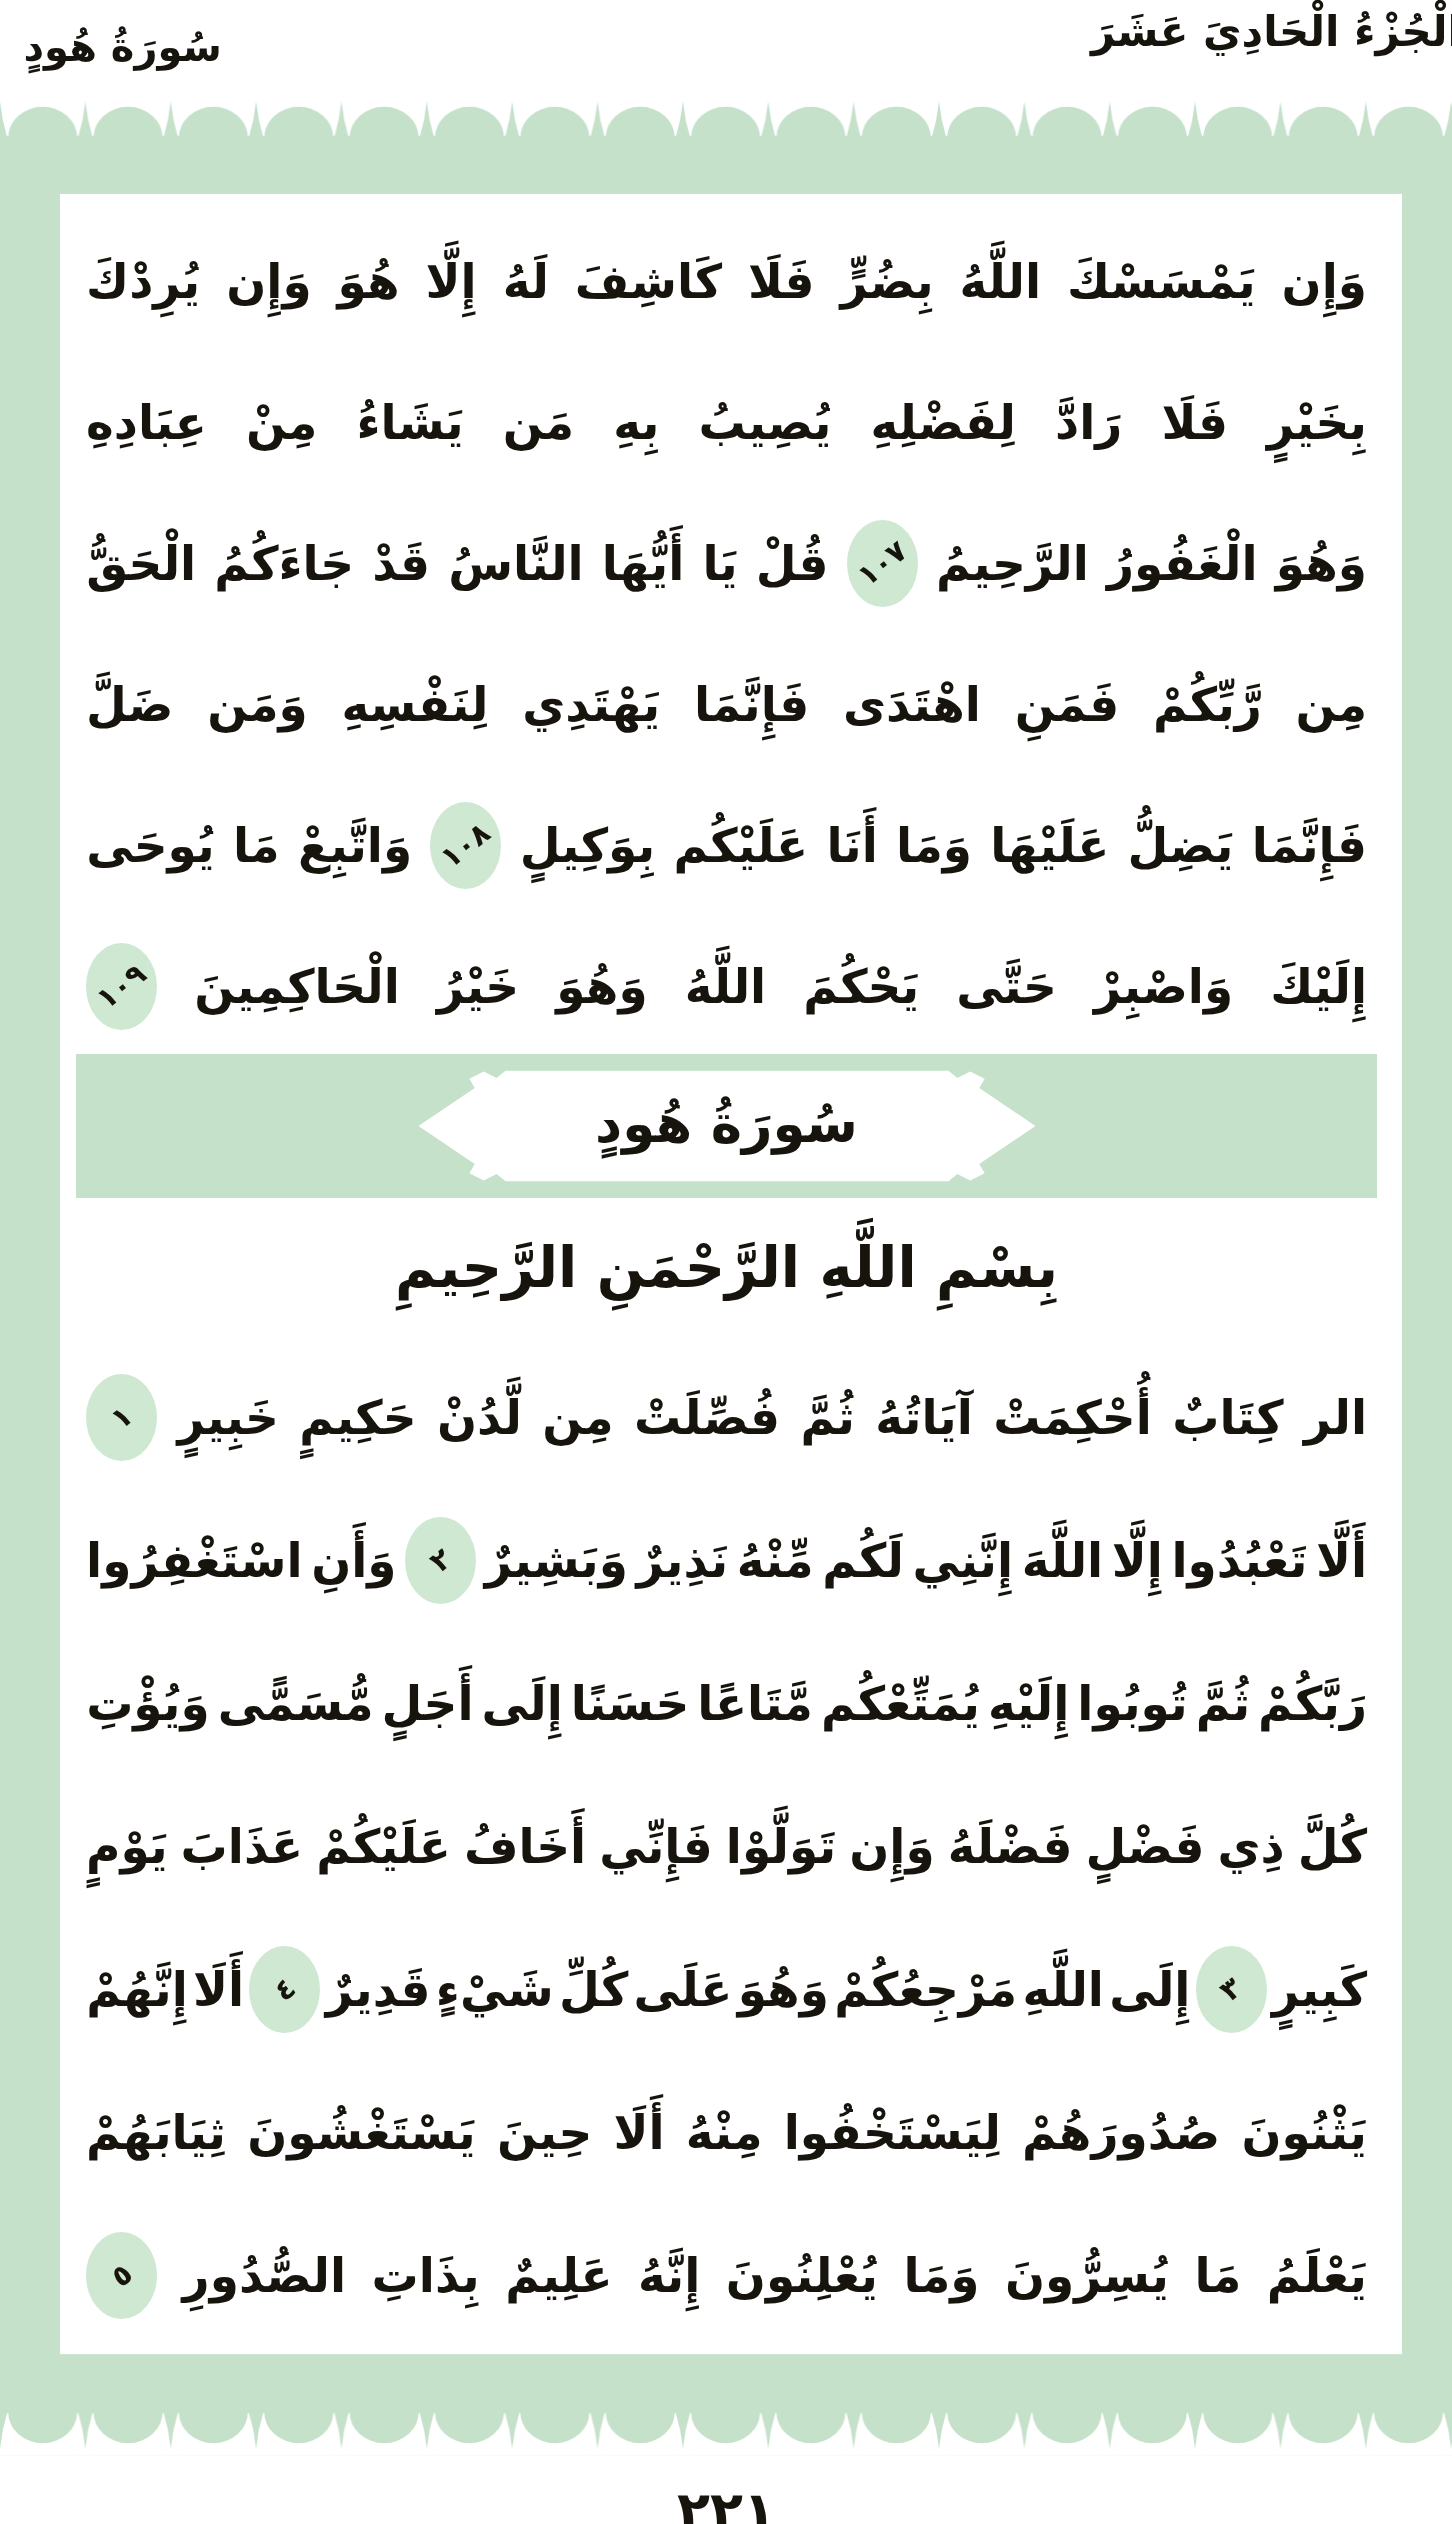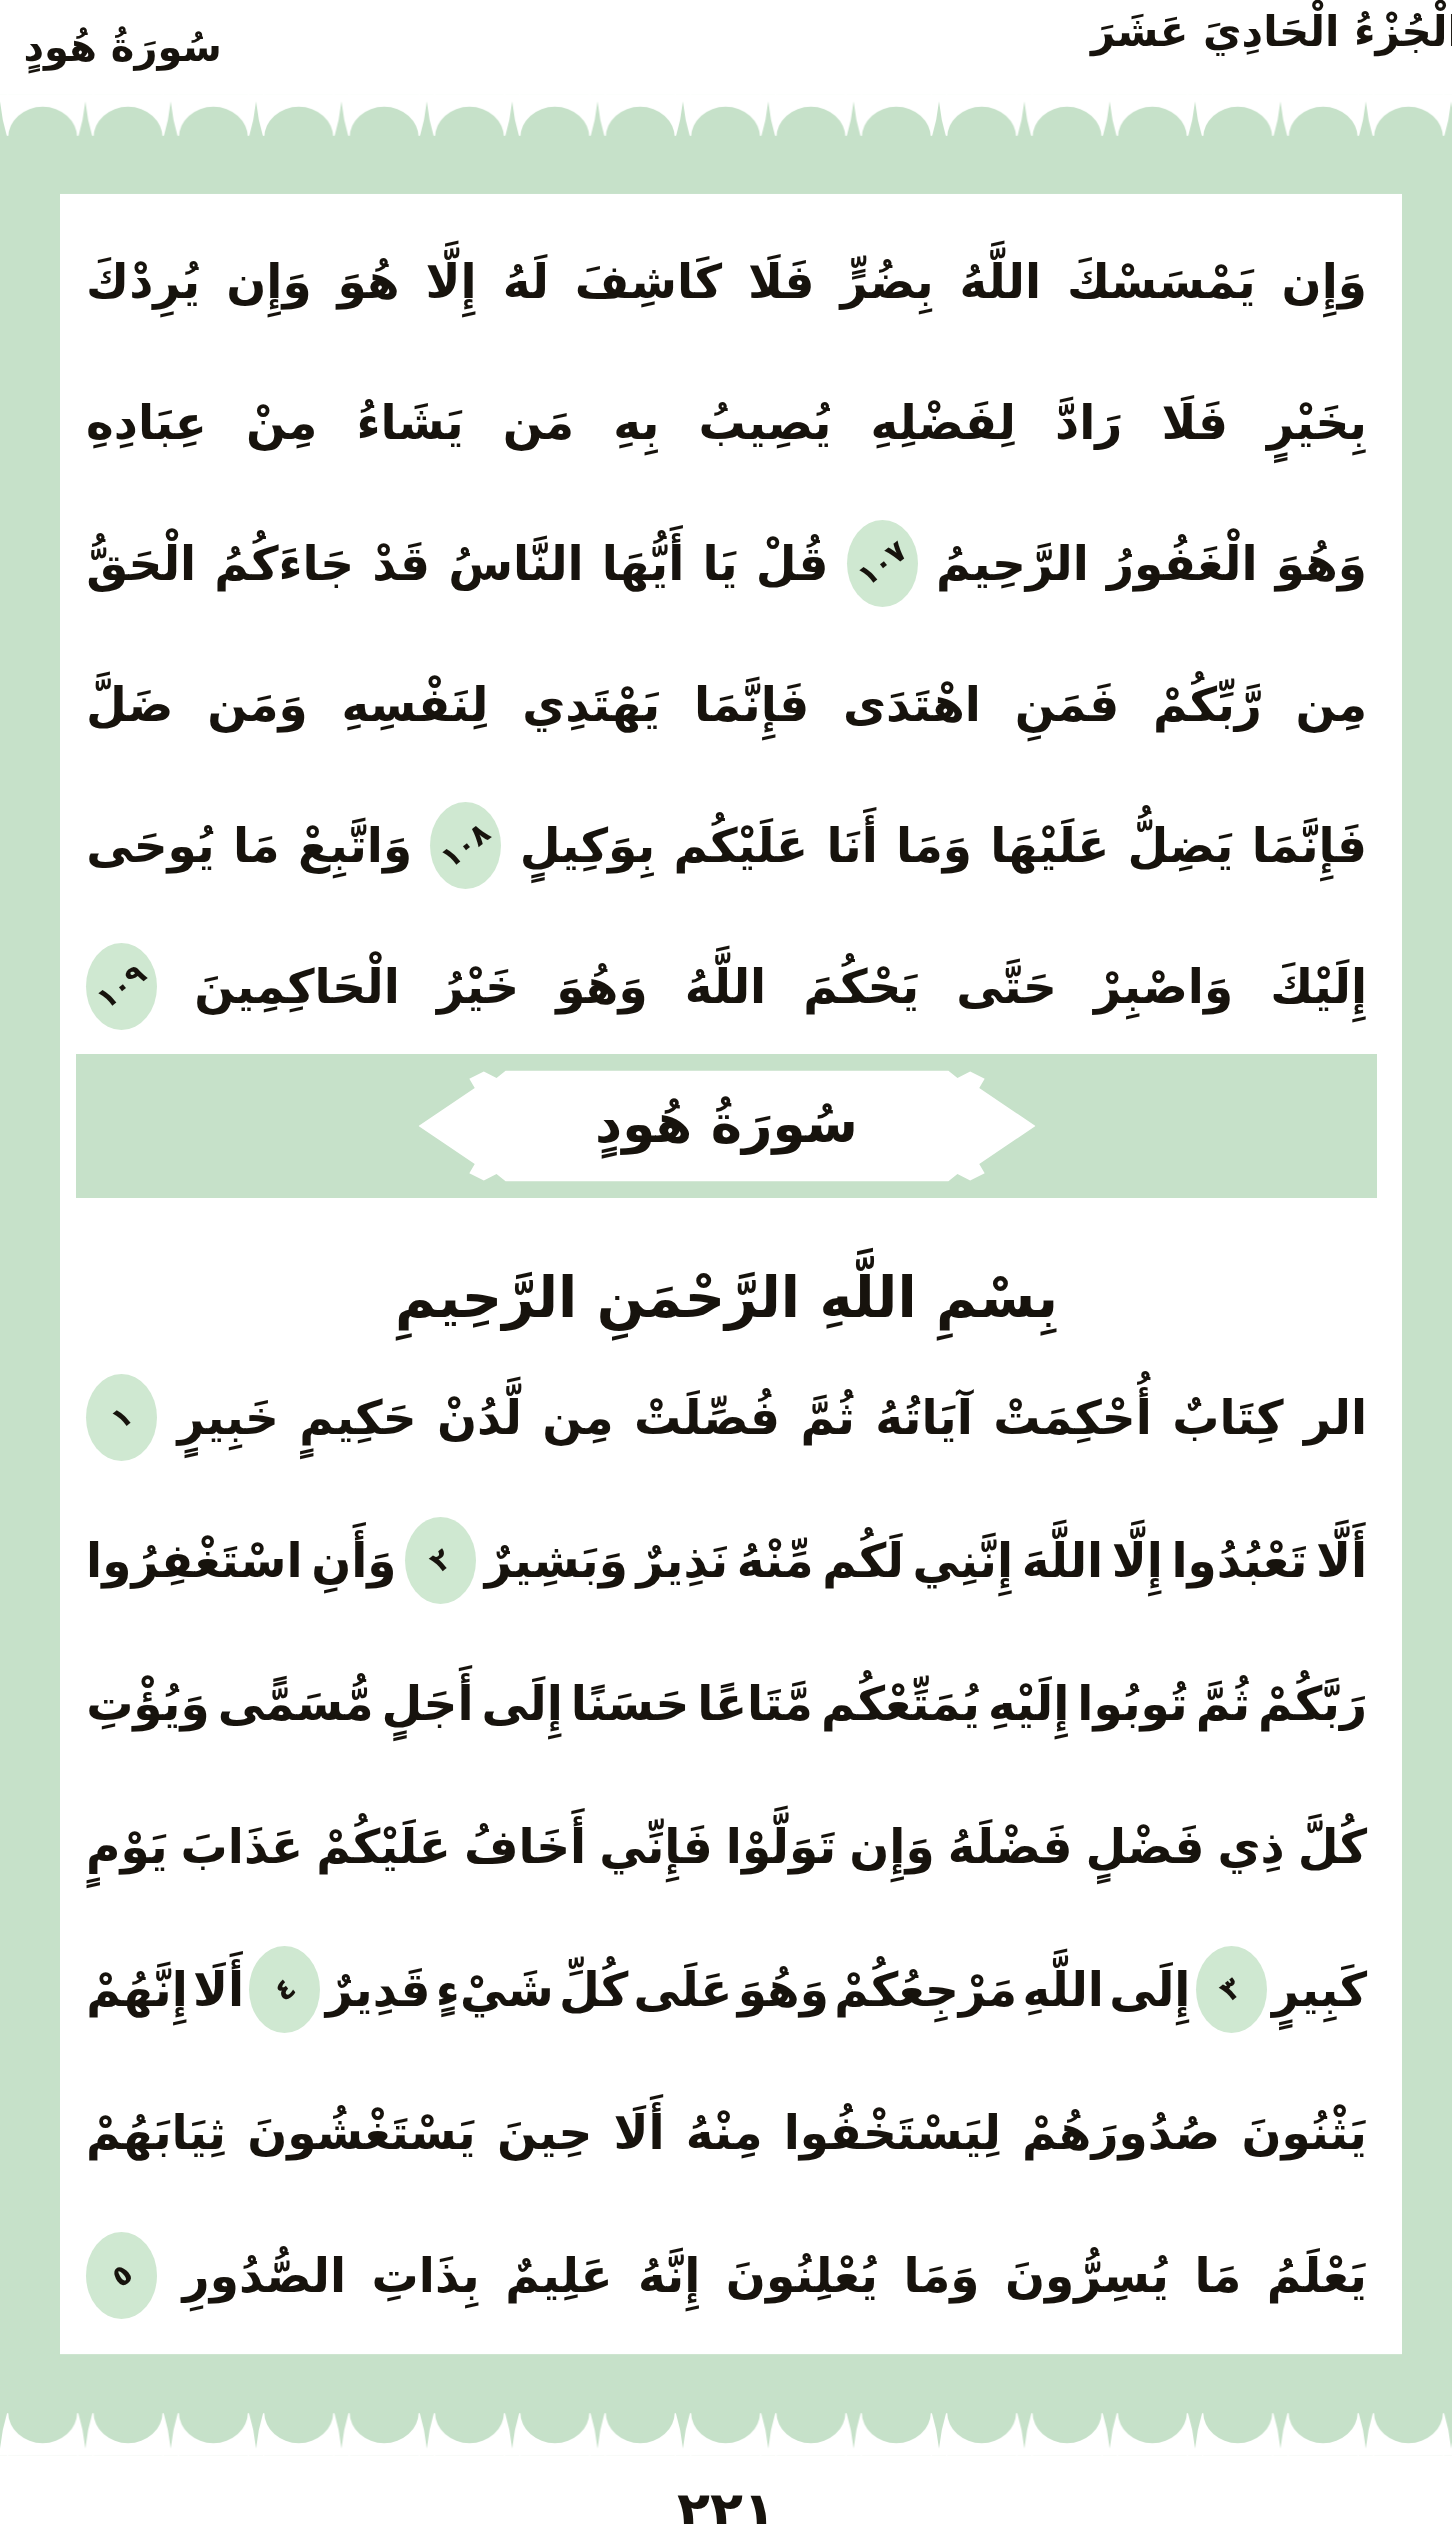--- a/index.html
+++ b/index.html
@@ -53,21 +53,21 @@
     background:var(--green);
     display:flex;align-items:center;justify-content:center;
   }
   .cartouche{position:absolute;left:50%;top:50%;transform:translate(-50%,-50%);}
   .banner-title{
     position:absolute;left:50%;top:50%;transform:translate(-50%,-54%);
     font-size:53px;font-weight:700;white-space:nowrap;color:var(--ink);
   }
   
   .basmala{
-    position:absolute;top:1243px;left:0;right:0;height:109px;
+    position:absolute;top:1213px;left:0;right:0;height:109px;
     display:flex;align-items:center;justify-content:center;
     font-size:56px;font-weight:700;color:var(--ink);
   }
   
   .pagenum{
     position:absolute;top:2480px;left:0;right:0;text-align:center;
     font-size:54px;font-weight:700;color:var(--ink);
   }
 </style>
 </head>

